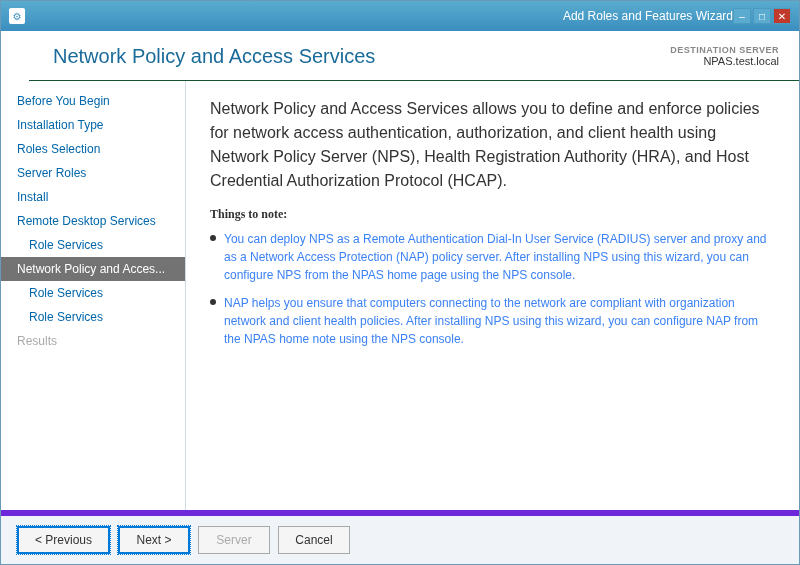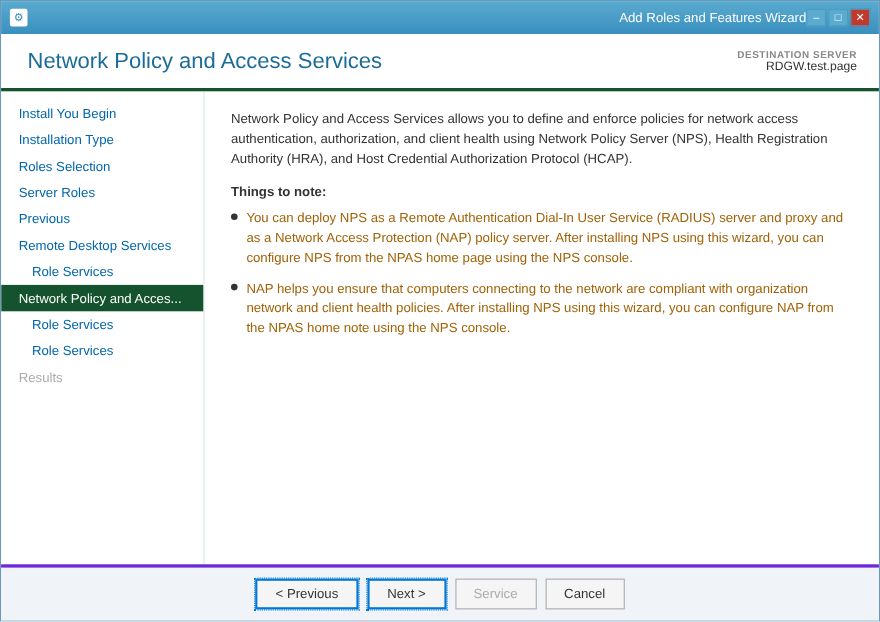--- a/index.html
+++ b/index.html
@@ -65,22 +65,23 @@
       align-items: center;
       justify-content: center;
       cursor: pointer;
     }
     .title-btn.close-btn {
       background: #c0392b;
     }
     .header-area {
       background: #fff;
       padding: 14px 20px 10px 24px;
-      border-bottom: 3px solid #14532d;
-      flex-shrink: 0;
+      border-bottom: 1px solid #14532d;
+      flex-shrink: 0;
+      margin-left: 28px;
     }
     .header-title {
       font-size: 20px;
       font-weight: 300;
       color: #1a6b9a;
       margin-bottom: 2px;
     }
     .destination-server {
       position: absolute;
       top: 50px;
@@ -116,75 +117,76 @@
     .sidebar-item {
       padding: 5px 12px 5px 16px;
       font-size: 12px;
       color: #0066aa;
       cursor: pointer;
       white-space: nowrap;
       overflow: hidden;
       text-overflow: ellipsis;
     }
     .sidebar-item.active {
-      background: #14532d;
+      background: #737373;
       color: #fff;
     }
     .sidebar-item.sub-item {
       padding-left: 28px;
     }
     .sidebar-item.disabled {
       color: #aaa;
       cursor: default;
     }
     .content-area {
       flex: 1;
       padding: 16px 24px;
       overflow-y: auto;
       background: #fff;
     }
     .content-intro {
-      font-size: 12px;
+      font-size: 16px;
       color: #333;
       line-height: 1.5;
       margin-bottom: 14px;
     }
     .things-to-note {
       font-size: 12px;
       color: #333;
       font-weight: 600;
       margin-bottom: 8px;
+      font-family: Liberation Serif, serif;
     }
     .bullet-list {
       list-style: none;
       padding: 0;
     }
     .bullet-list li {
       display: flex;
       align-items: flex-start;
       margin-bottom: 10px;
       font-size: 12px;
-      color: #a16207;
+      color: #3b82f6;
       line-height: 1.5;
     }
     .bullet-dot {
       width: 6px;
       height: 6px;
       background: #333;
       border-radius: 50%;
       margin-top: 5px;
       margin-right: 8px;
       flex-shrink: 0;
     }
     .footer {
       background: #f0f4f8;
-      border-top: 3px solid #6d28d9;
+      border-top: 6px solid #6d28d9;
       padding: 10px 16px;
       display: flex;
-      justify-content: center;
+      justify-content: flex-start;
       gap: 8px;
       flex-shrink: 0;
     }
     .footer-btn {
       padding: 5px 16px;
       font-size: 12px;
       border: 1px solid #aaa;
       background: #f5f5f5;
       cursor: pointer;
       color: #333;
@@ -219,33 +221,33 @@
       <div class="title-btn">□</div>
       <div class="title-btn close-btn">✕</div>
     </div>
   </div>
 
   <div class="header-area" style="position:relative;">
     <div class="header-row">
       <div class="header-title">Network Policy and Access Services</div>
       <div class="destination-server" style="position:relative; top:auto; right:auto; text-align:right;">
         <div class="destination-label">DESTINATION SERVER</div>
-        <div class="destination-value">RDGW.test.page</div>
+        <div class="destination-value">NPAS.test.local</div>
       </div>
     </div>
   </div>
 
   <div class="main-area">
 
     <div class="sidebar">
-    <div class="sidebar-item">Install You Begin</div>
+    <div class="sidebar-item">Before You Begin</div>
         <div class="sidebar-item">Installation Type</div>
         <div class="sidebar-item">Roles Selection</div>
         <div class="sidebar-item">Server Roles</div>
-        <div class="sidebar-item">Previous</div>
+        <div class="sidebar-item">Install</div>
         <div class="sidebar-item">Remote Desktop Services</div>
         <div class="sidebar-item sub-item">Role Services</div>
         <div class="sidebar-item active">Network Policy and Acces...</div>
         <div class="sidebar-item sub-item">Role Services</div>
         <div class="sidebar-item sub-item">Role Services</div>
         <div class="sidebar-item disabled">Results</div>
       </div>
 
     <div class="content-area">
       <p class="content-intro">Network Policy and Access Services allows you to define and enforce policies for network access authentication, authorization, and client health using Network Policy Server (NPS), Health Registration Authority (HRA), and Host Credential Authorization Protocol (HCAP).</p>
@@ -259,16 +261,16 @@
             <span class="bullet-dot"></span>
             <span>NAP helps you ensure that computers connecting to the network are compliant with organization network and client health policies. After installing NPS using this wizard, you can configure NAP from the NPAS home note using the NPS console.</span>
           </li>
         </ul>
     </div>
   </div>
 
   <div class="footer">
     <button class="footer-btn focused">&lt; Previous</button>
     <button class="footer-btn focused">Next &gt;</button>
-    <button class="footer-btn disabled">Service</button>
+    <button class="footer-btn disabled">Server</button>
     <button class="footer-btn">Cancel</button>
   </div>
 </div>
 
 </body></html>

